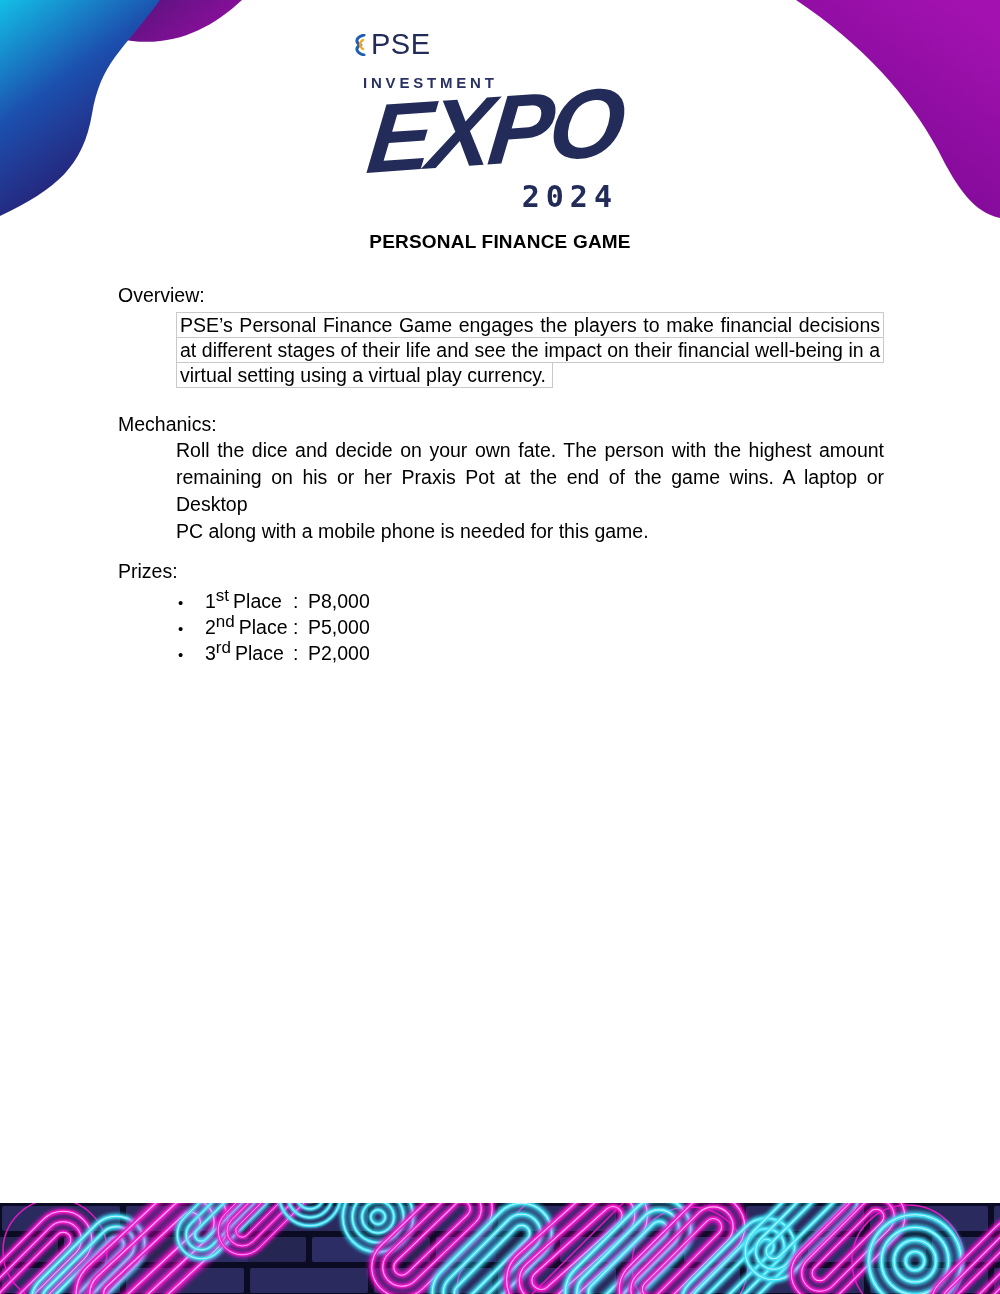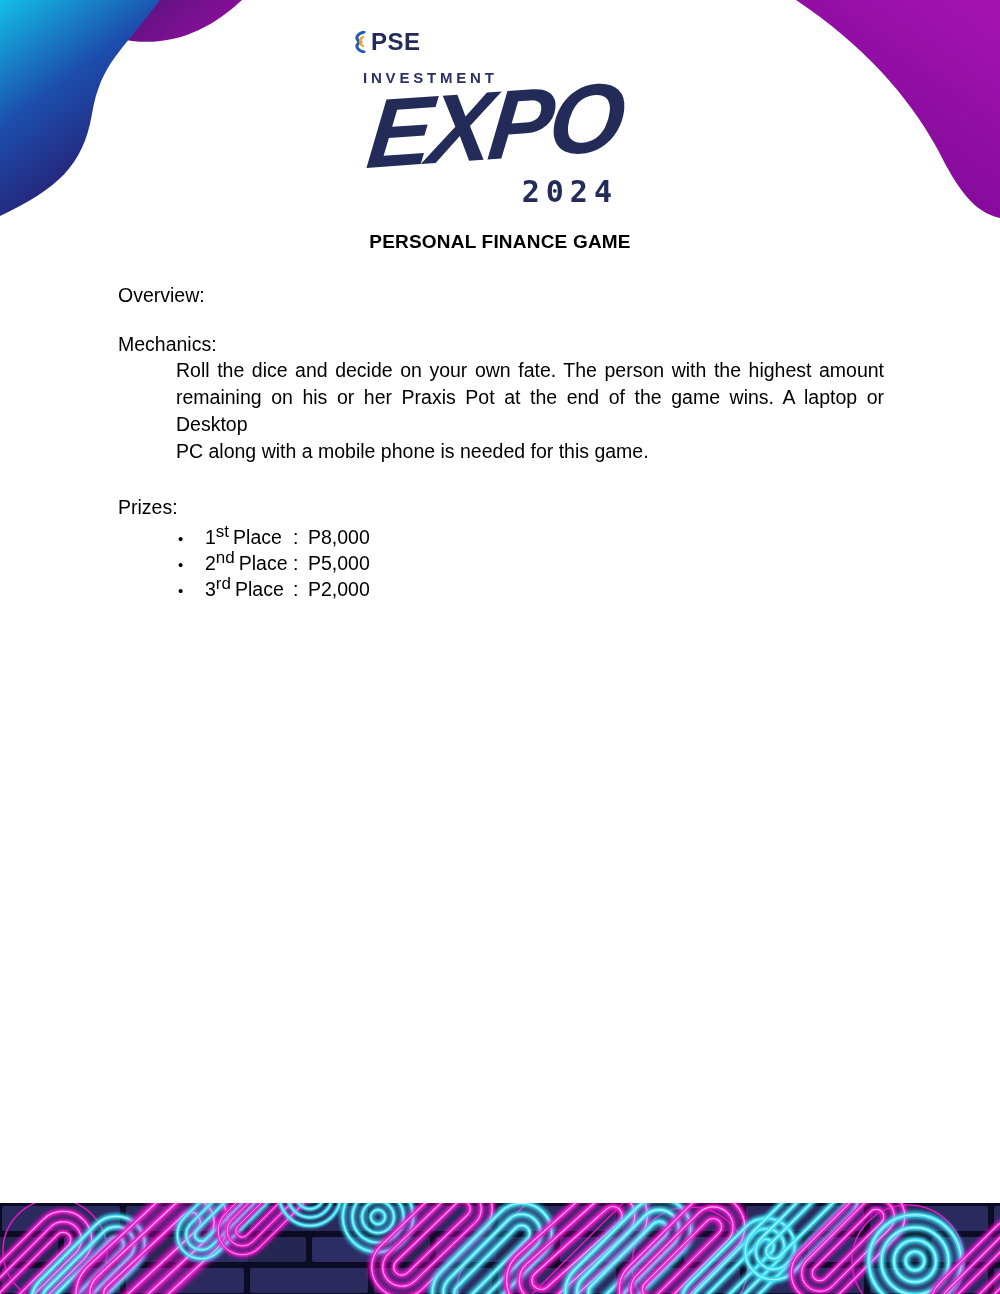--- a/index.html
+++ b/index.html
@@ -12,21 +12,21 @@
     font-family:"Liberation Sans", sans-serif;
     color:#000;
   }
   
   .corner{position:absolute;top:0;pointer-events:none;}
   .corner-left{left:0;}
   .corner-right{right:0;}
   
   .logo{position:absolute;left:350px;top:30px;width:290px;}
   .logo-pse-row{display:flex;align-items:center;gap:3px;padding-left:3px;}
-  .pse-brand{font-size:24px;font-weight:700;color:#232c59;letter-spacing:0.5px;line-height:1;}
+  .pse-brand{font-size:29px;font-weight:400;color:#232c59;letter-spacing:0.5px;line-height:1;}
   .investment{margin-top:16px;padding-left:13px;font-size:15px;font-weight:600;
     letter-spacing:3.8px;color:#2a3263;line-height:1;}
   .expo{margin-top:10px;margin-left:14px;font-size:97px;line-height:0.82;
     font-style:italic;font-weight:900;letter-spacing:-4px;color:#232c59;
     transform:rotate(-4deg) skewX(-10deg);transform-origin:left bottom;white-space:nowrap;}
   .expo-year{width:268px;margin-top:2px;text-align:right;
     font-family:"DejaVu Sans Mono", monospace;font-weight:700;font-size:30px;
     letter-spacing:6px;color:#232c59;line-height:1;}
   
   .doc-title{position:absolute;top:231px;left:0;width:1000px;text-align:center;
@@ -35,21 +35,21 @@
   .sec-heading{font-weight:400;line-height:25px;}
   .overview-wrap{margin-left:58px;margin-top:5px;width:708px;}
   .boxline{box-sizing:border-box;border:1px solid #c9c9c9;padding:0 3px;
     line-height:24px;margin-top:-1px;white-space:nowrap;}
   .boxline.jl{text-align:justify;text-align-last:justify;white-space:normal;}
   .boxline.last{display:inline-block;padding-right:6px;}
   .para{margin-left:58px;margin-top:0;width:708px;}
   .pline{line-height:27px;}
   .pline.jl{text-align:justify;text-align-last:justify;}
   .mech-heading{margin-top:24px;}
-  .prizes-heading{margin-top:30px;}
+  .prizes-heading{margin-top:14px;}
   .prize-list{margin-top:4px;}
   .prize-row{display:flex;align-items:baseline;height:26px;margin-left:60px;line-height:26px;}
   .bullet{width:27px;font-size:15px;}
   .place{width:88px;white-space:nowrap;}
   .place sup{font-size:17px;line-height:0;vertical-align:super;letter-spacing:0;}
   .place .place-word{margin-left:4px;}
   .colon{width:15px;}
   
   .banner{position:absolute;left:0;top:1203px;width:1000px;height:91px;display:block;}
 </style>
@@ -95,20 +95,25 @@
     <div class="investment">INVESTMENT</div>
     <div class="expo">EXPO</div>
     <div class="expo-year">2024</div>
   </div>
 
   <div class="doc-title">PERSONAL FINANCE GAME</div>
 
   <div class="content">
 
     <div class="sec-heading">Overview:</div>
+    <div class="overview-wrap">
+      <div class="boxline jl">PSE’s Personal Finance Game engages the players to make financial decisions</div>
+      <div class="boxline jl">at different stages of their life and see the impact on their financial well-being in a</div>
+      <div class="boxline last">virtual setting using a virtual play currency.</div>
+    </div>
 
     <div class="sec-heading mech-heading">Mechanics:</div>
     <div class="para">
       <div class="pline jl">Roll the dice and decide on your own fate. The person with the highest amount</div>
       <div class="pline jl">remaining on his or her Praxis Pot at the end of the game wins. A laptop or Desktop</div>
       <div class="pline">PC along with a mobile phone is needed for this game.</div>
     </div>
 
     <div class="sec-heading prizes-heading">Prizes:</div>
     <div class="prize-list">

